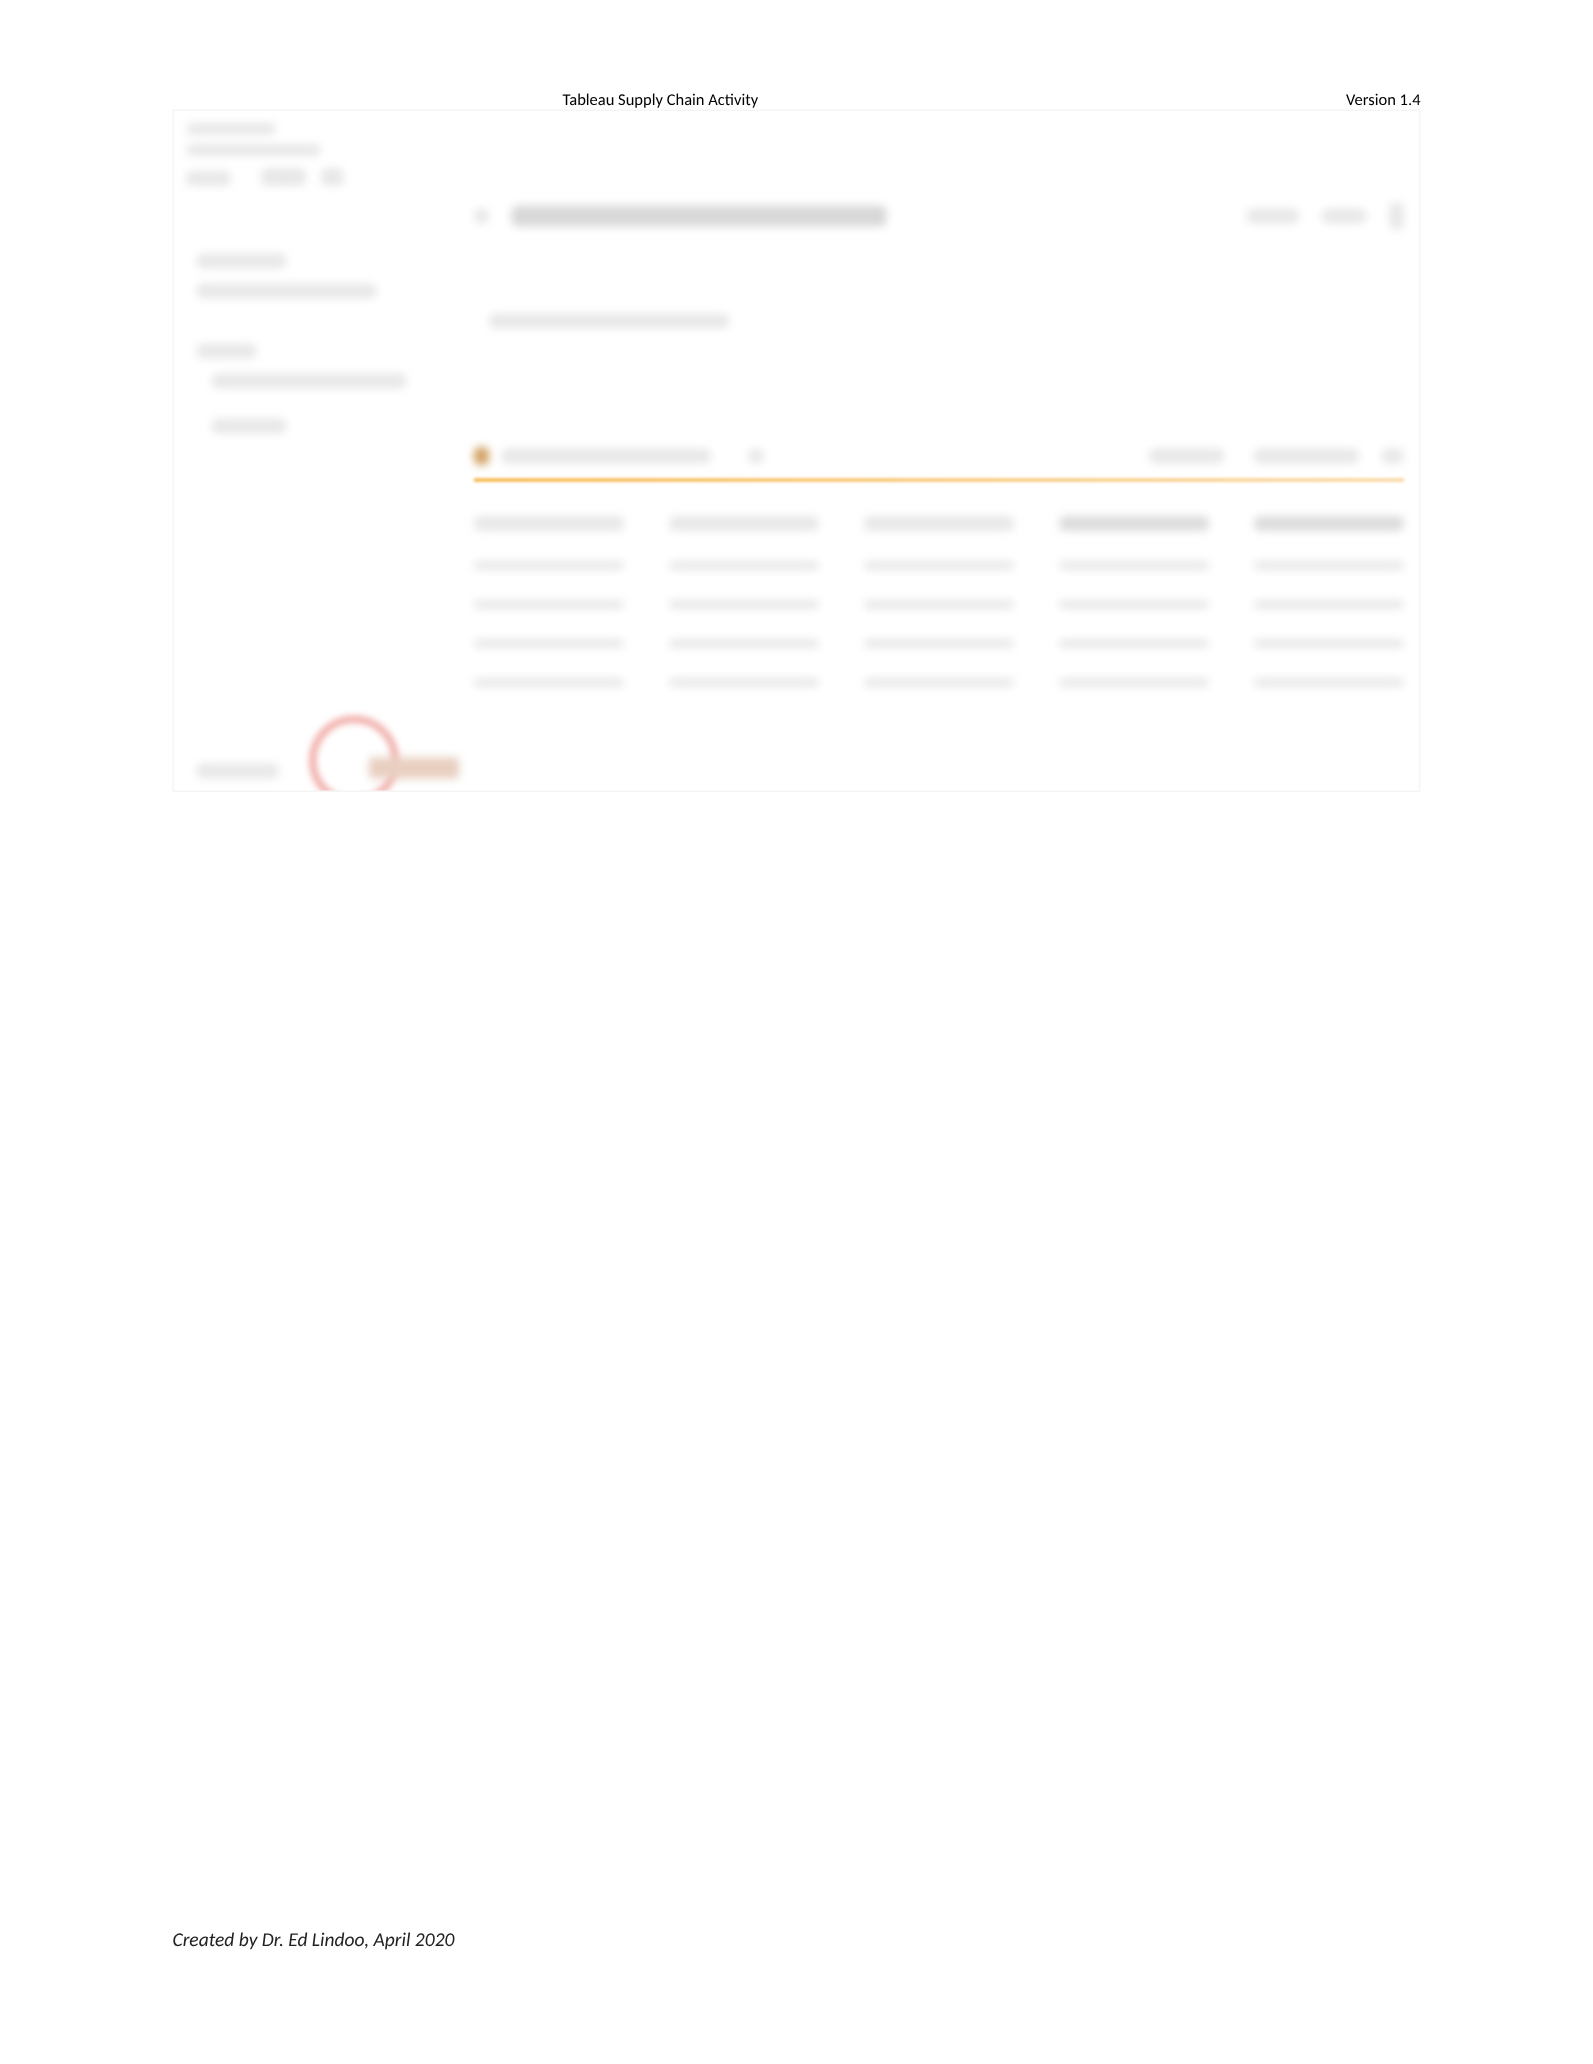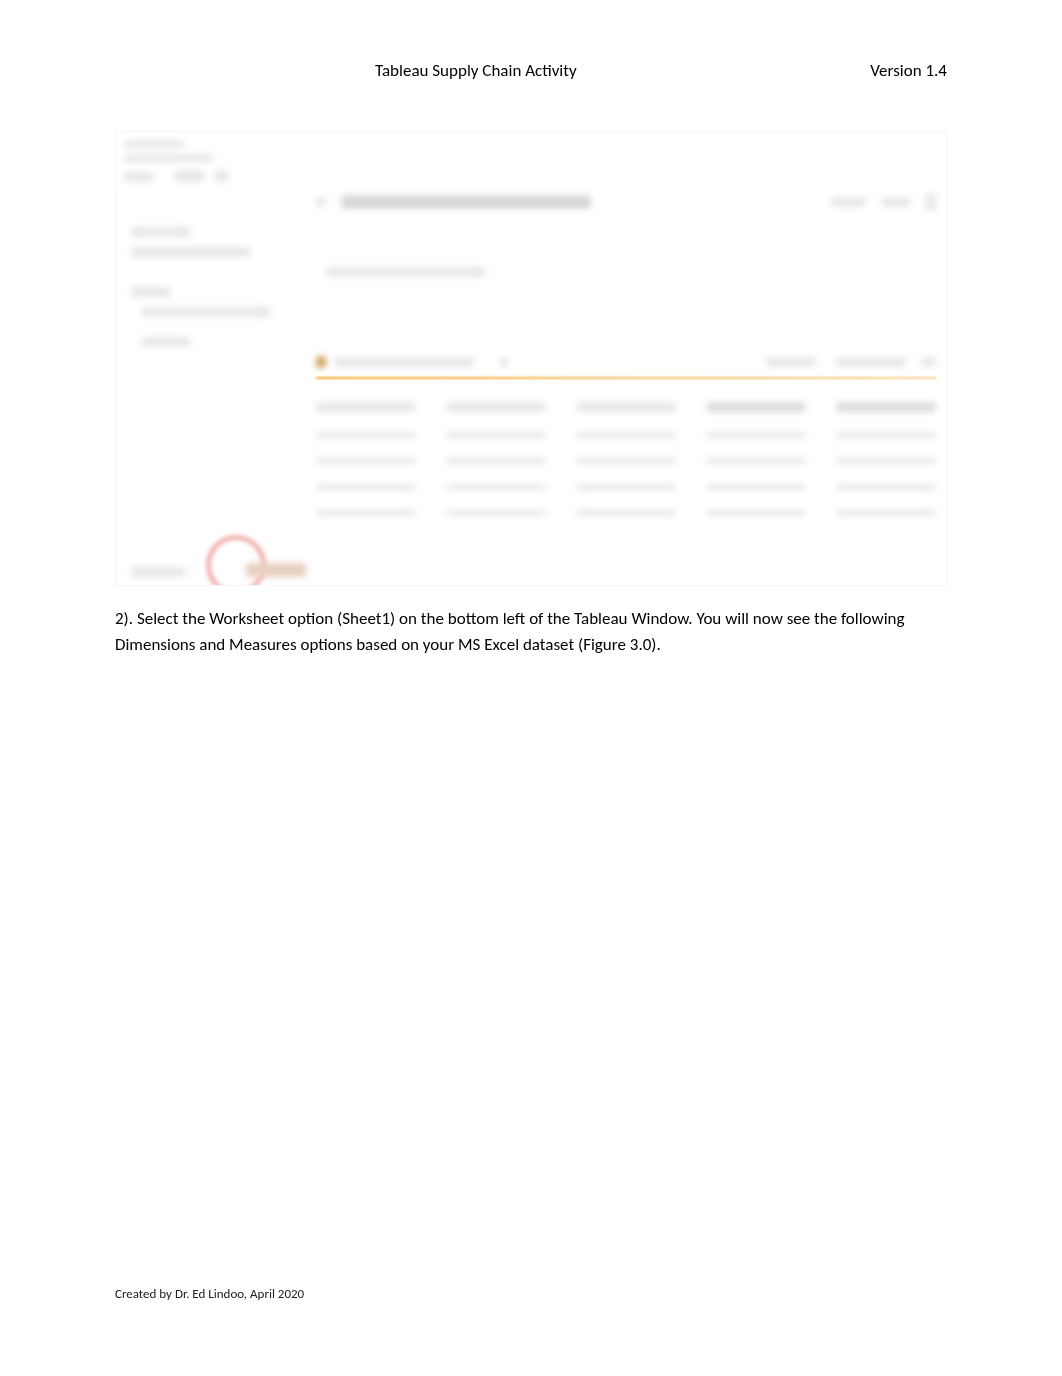--- a/index.html
+++ b/index.html
@@ -8,22 +8,21 @@
       height: 1376px;
       background: #fff;
       font-family: Calibri, Arial, sans-serif;
       position: relative;
       color: #000;
     }
     .page { padding: 60px 115px 50px 115px; }
     .header {
       display: flex;
       justify-content: space-between;
-      font-size: 17px;
-      margin-bottom: 50px;
+      font-size: 11px;
     }
     .header-title { margin-left: 260px; }
     .figure-title {
       font-weight: bold;
       font-size: 17px;
       margin-bottom: 10px;
     }
     .screenshot-box {
       width: 100%;
       height: 455px;
@@ -93,20 +92,21 @@
       font-size: 17px;
       line-height: 1.5;
       margin-bottom: 18px;
     }
     .footer {
       position: absolute;
       left: 115px;
       bottom: 75px;
       font-size: 13px;
       color: #222;
+      font-style: italic;
     }
   </style>
 </head>
 <body>
 
 <div class="page">
   <div class="header">
     <span class="header-title">Tableau Supply Chain Activity</span>
     <span>Version 1.4</span>
   </div>
@@ -187,16 +187,15 @@
       </div>
     </div>
 
     <div class="ss-bottom">
       <div class="blur-bar ss-tab-blur" style="position:static;"></div>
     </div>
     <div class="ss-circle"></div>
     <div class="ss-sheet1-tab"></div>
   </div>
 
-  <p class="body-text">2). Select the Worksheet option (Sheet1) on the bottom left of the Tableau Window. You will now see the following Dimensions and Measures options based on your MS Excel dataset (Figure 3.0).</p>
 </div>
 
 <div class="footer">Created by Dr. Ed Lindoo, April 2020</div>
 
 </body></html>

